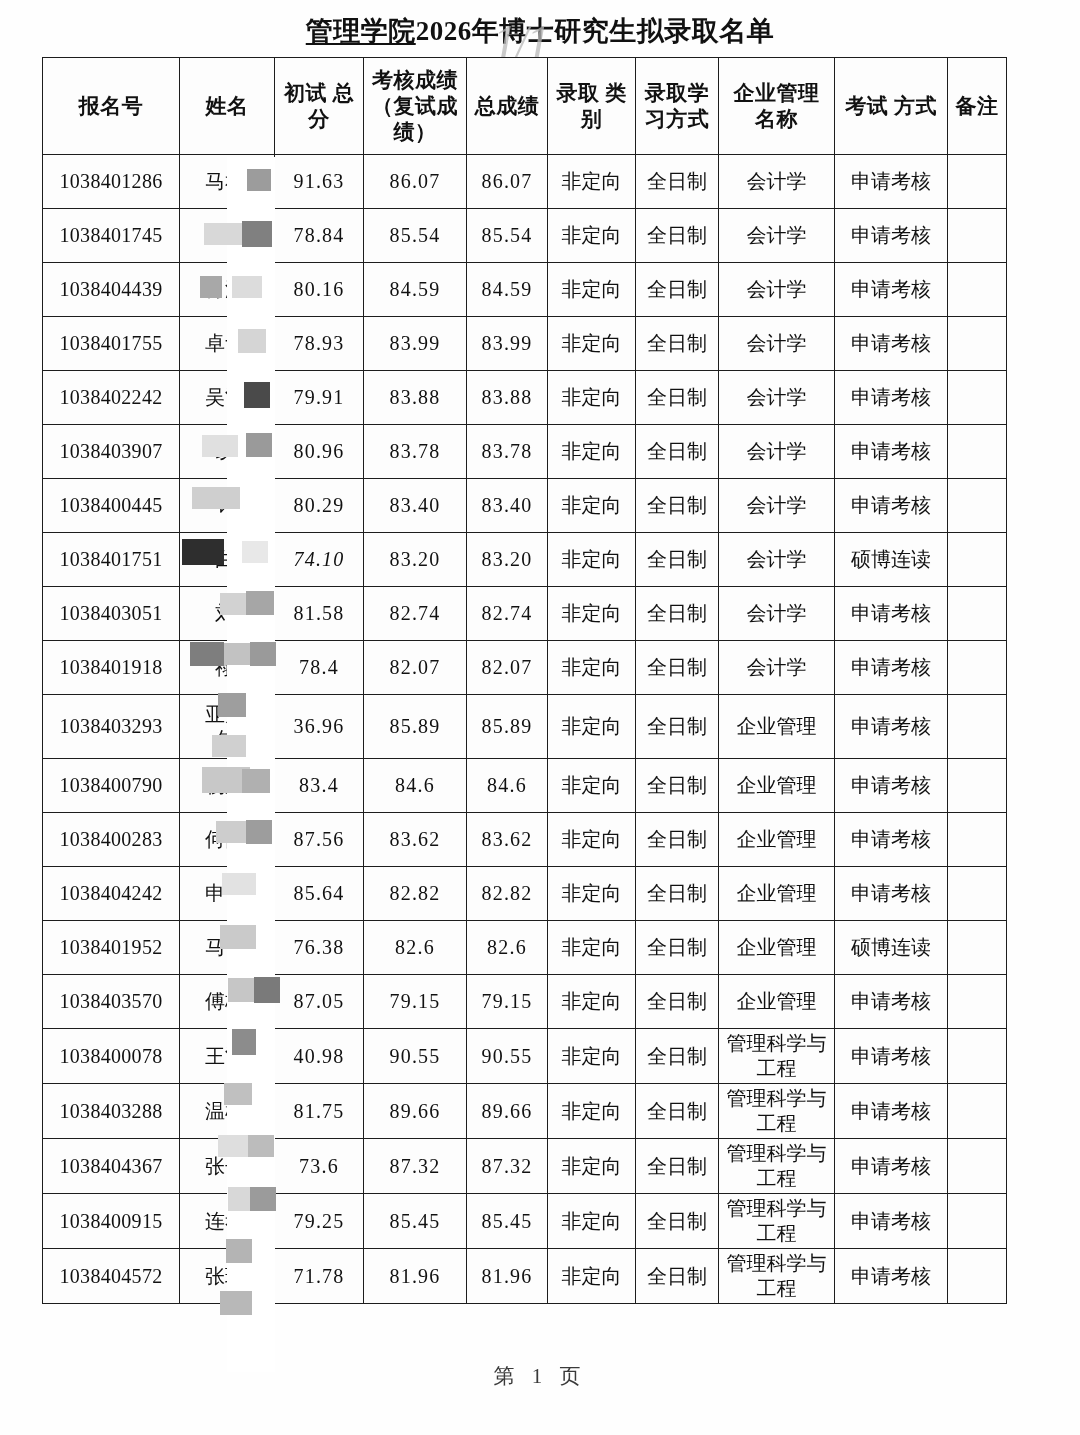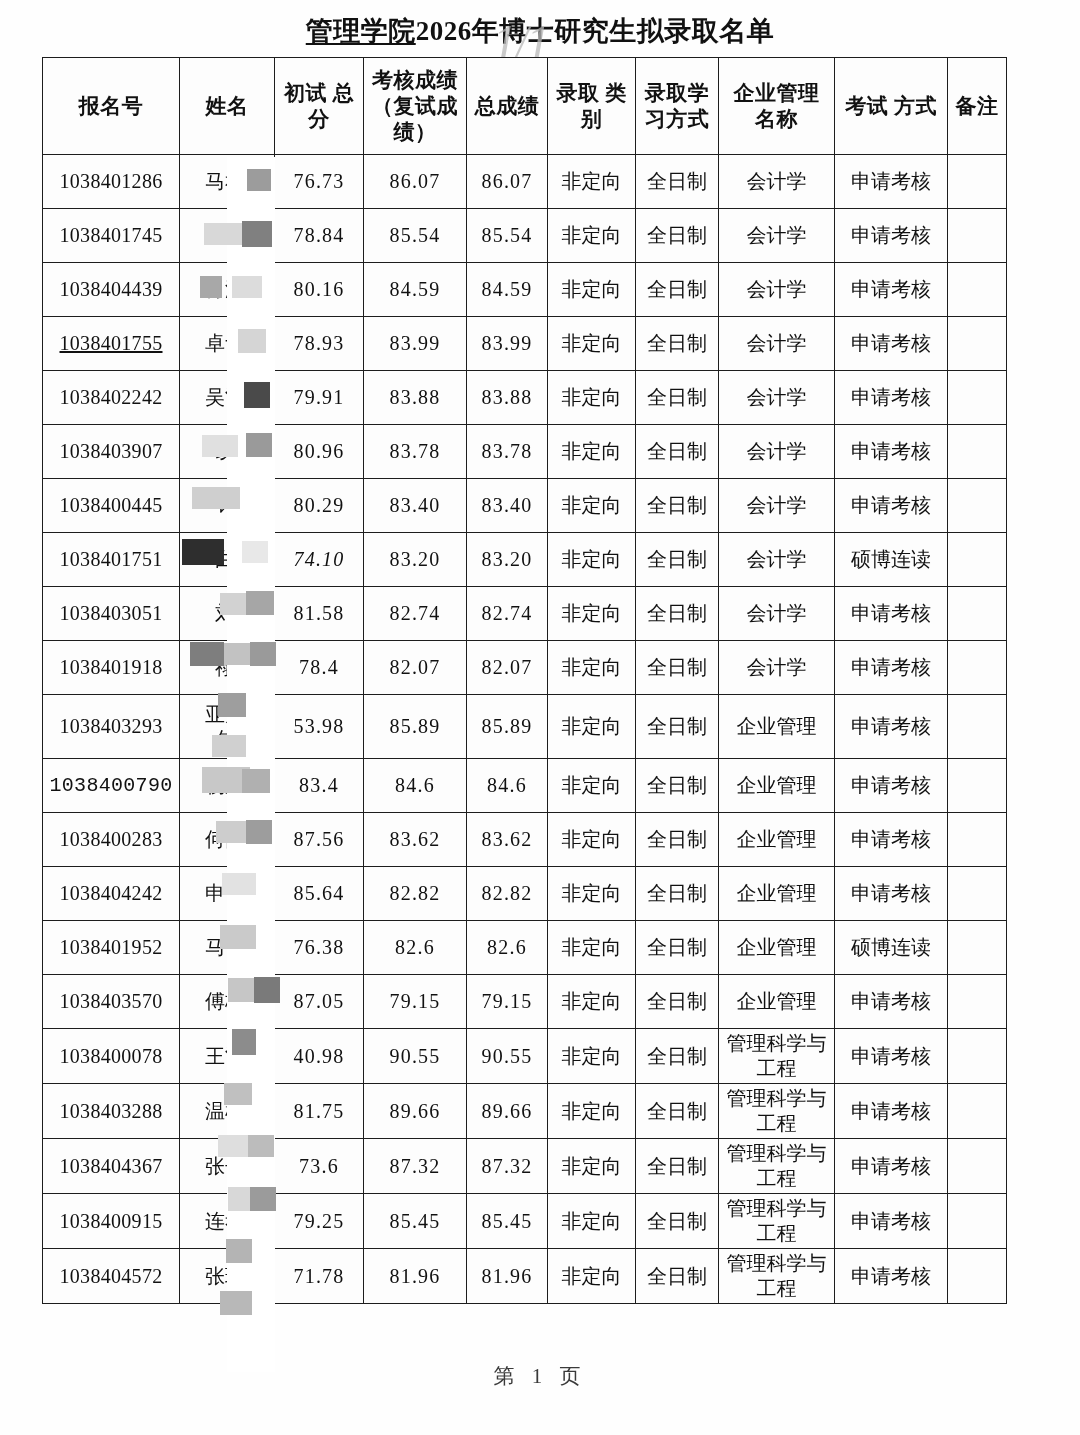--- a/index.html
+++ b/index.html
@@ -202,21 +202,21 @@
 方式</th>
           <th>备注</th>
         </tr>
       </thead>
       <tbody id="roster-body">
           <tr>
             <td class="id-cell" style="white-space: pre-line;">1038401286</td>
             <td class="name-cell">
               <span class="name-inner">马衤</span>
             </td>
-            <td class="num-cell" style="white-space: pre-line;">76.73</td>
+            <td class="num-cell" style="white-space: pre-line;">91.63</td>
             <td class="num-cell" style="white-space: pre-line;">86.07</td>
             <td class="num-cell" style="white-space: pre-line;">86.07</td>
             <td class="cn-cell" style="white-space: pre-line;">非定向</td>
             <td class="cn-cell" style="white-space: pre-line;">全日制</td>
             <td class="major-cell" style="white-space: pre-line;">会计学</td>
             <td class="cn-cell" style="white-space: pre-line;">申请考核</td>
             <td class="remark-cell" style="white-space: pre-line;"></td>
           </tr>
           <tr>
             <td class="id-cell" style="white-space: pre-line;">1038401745</td>
@@ -240,21 +240,21 @@
             <td class="num-cell" style="white-space: pre-line;">80.16</td>
             <td class="num-cell" style="white-space: pre-line;">84.59</td>
             <td class="num-cell" style="white-space: pre-line;">84.59</td>
             <td class="cn-cell" style="white-space: pre-line;">非定向</td>
             <td class="cn-cell" style="white-space: pre-line;">全日制</td>
             <td class="major-cell" style="white-space: pre-line;">会计学</td>
             <td class="cn-cell" style="white-space: pre-line;">申请考核</td>
             <td class="remark-cell" style="white-space: pre-line;"></td>
           </tr>
           <tr>
-            <td class="id-cell" style="white-space: pre-line; text-decoration: underline;">1038401755</td>
+            <td class="id-cell" style="white-space: pre-line;">1038401755</td>
             <td class="name-cell">
               <span class="name-inner">卓讠</span>
             </td>
             <td class="num-cell" style="white-space: pre-line;">78.93</td>
             <td class="num-cell" style="white-space: pre-line;">83.99</td>
             <td class="num-cell" style="white-space: pre-line;">83.99</td>
             <td class="cn-cell" style="white-space: pre-line;">非定向</td>
             <td class="cn-cell" style="white-space: pre-line;">全日制</td>
             <td class="major-cell" style="white-space: pre-line;">会计学</td>
             <td class="cn-cell" style="white-space: pre-line;">申请考核</td>
@@ -343,31 +343,31 @@
             <td class="major-cell" style="white-space: pre-line;">会计学</td>
             <td class="cn-cell" style="white-space: pre-line;">申请考核</td>
             <td class="remark-cell" style="white-space: pre-line;"></td>
           </tr>
           <tr class="tall">
             <td class="id-cell" style="white-space: pre-line;">1038403293</td>
             <td class="name-cell">
               <span class="name-inner">亚力
 尔</span>
             </td>
-            <td class="num-cell" style="white-space: pre-line;">53.98</td>
+            <td class="num-cell" style="white-space: pre-line;">36.96</td>
             <td class="num-cell" style="white-space: pre-line;">85.89</td>
             <td class="num-cell" style="white-space: pre-line;">85.89</td>
             <td class="cn-cell" style="white-space: pre-line;">非定向</td>
             <td class="cn-cell" style="white-space: pre-line;">全日制</td>
             <td class="major-cell" style="white-space: pre-line;">企业管理</td>
             <td class="cn-cell" style="white-space: pre-line;">申请考核</td>
             <td class="remark-cell" style="white-space: pre-line;"></td>
           </tr>
           <tr>
-            <td class="id-cell" style="white-space: pre-line; font-family: Liberation Mono, monospace;">1038400790</td>
+            <td class="id-cell" style="white-space: pre-line;">1038400790</td>
             <td class="name-cell">
               <span class="name-inner">杨鹏</span>
             </td>
             <td class="num-cell" style="white-space: pre-line; margin-top: 48px;">83.4</td>
             <td class="num-cell" style="white-space: pre-line;">84.6</td>
             <td class="num-cell" style="white-space: pre-line;">84.6</td>
             <td class="cn-cell" style="white-space: pre-line;">非定向</td>
             <td class="cn-cell" style="white-space: pre-line;">全日制</td>
             <td class="major-cell" style="white-space: pre-line;">企业管理</td>
             <td class="cn-cell" style="white-space: pre-line;">申请考核</td>

